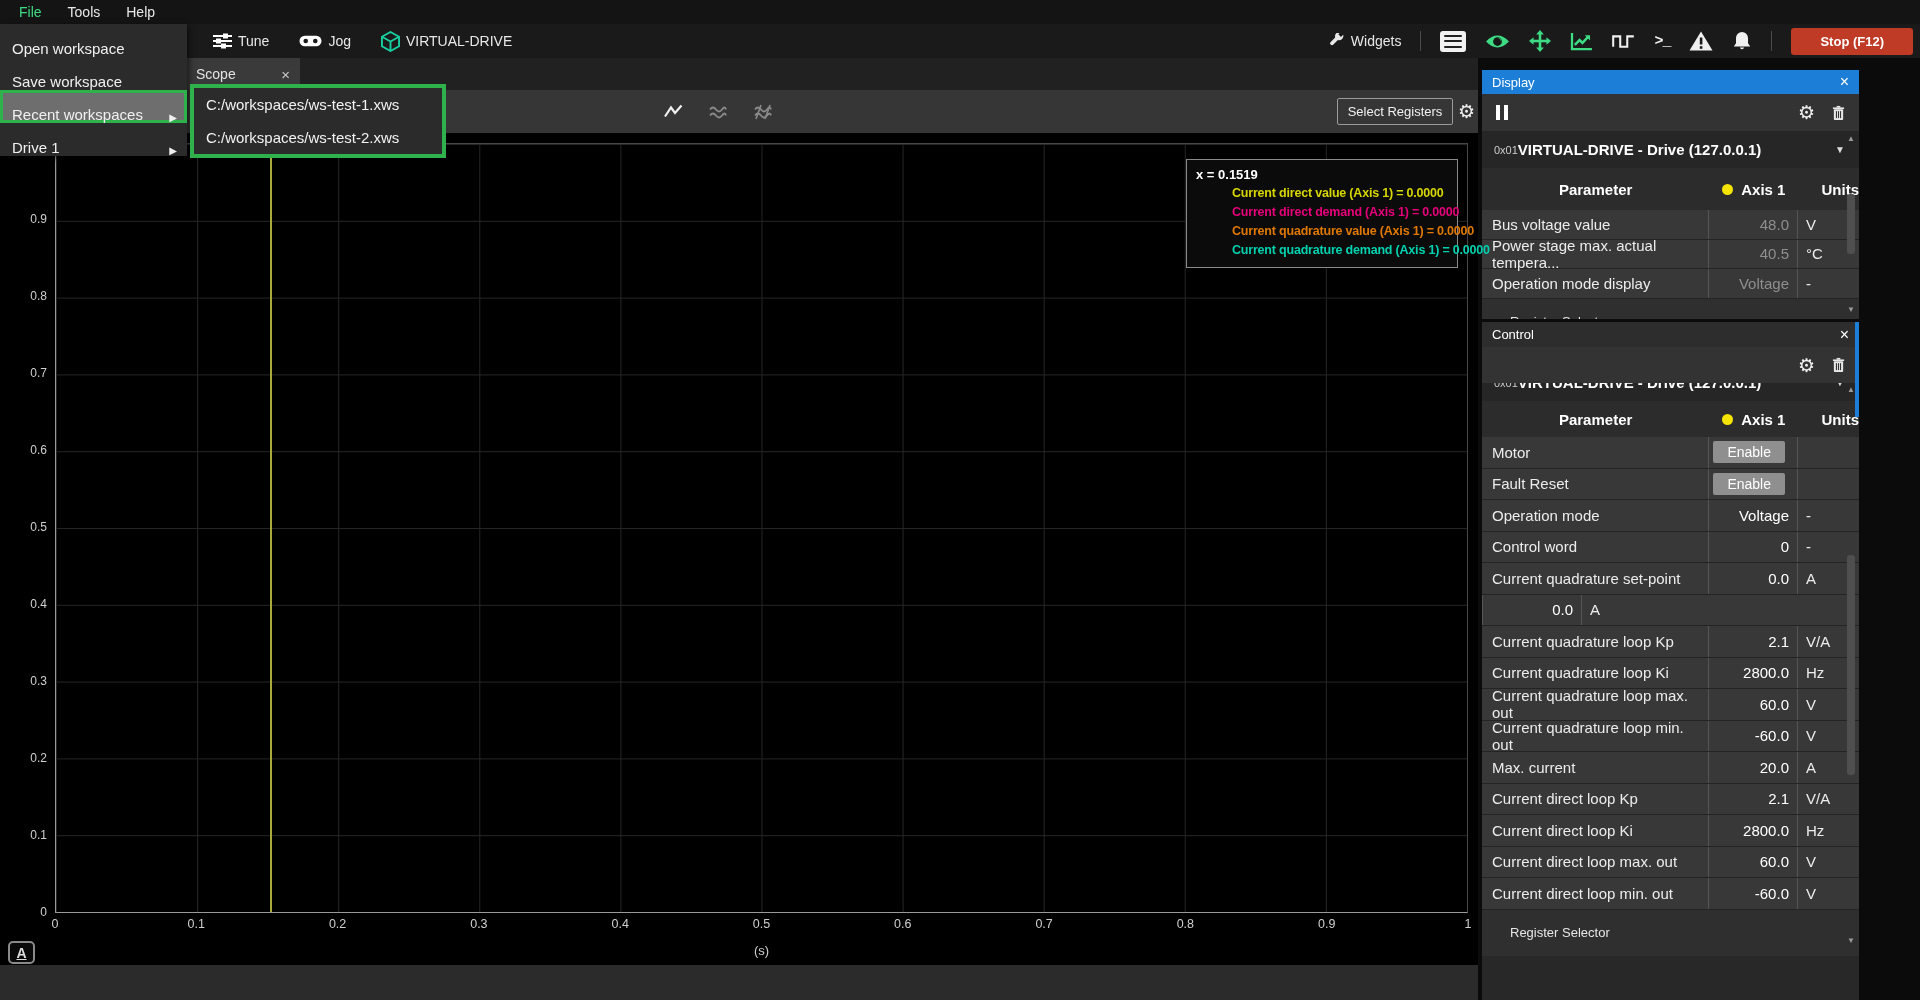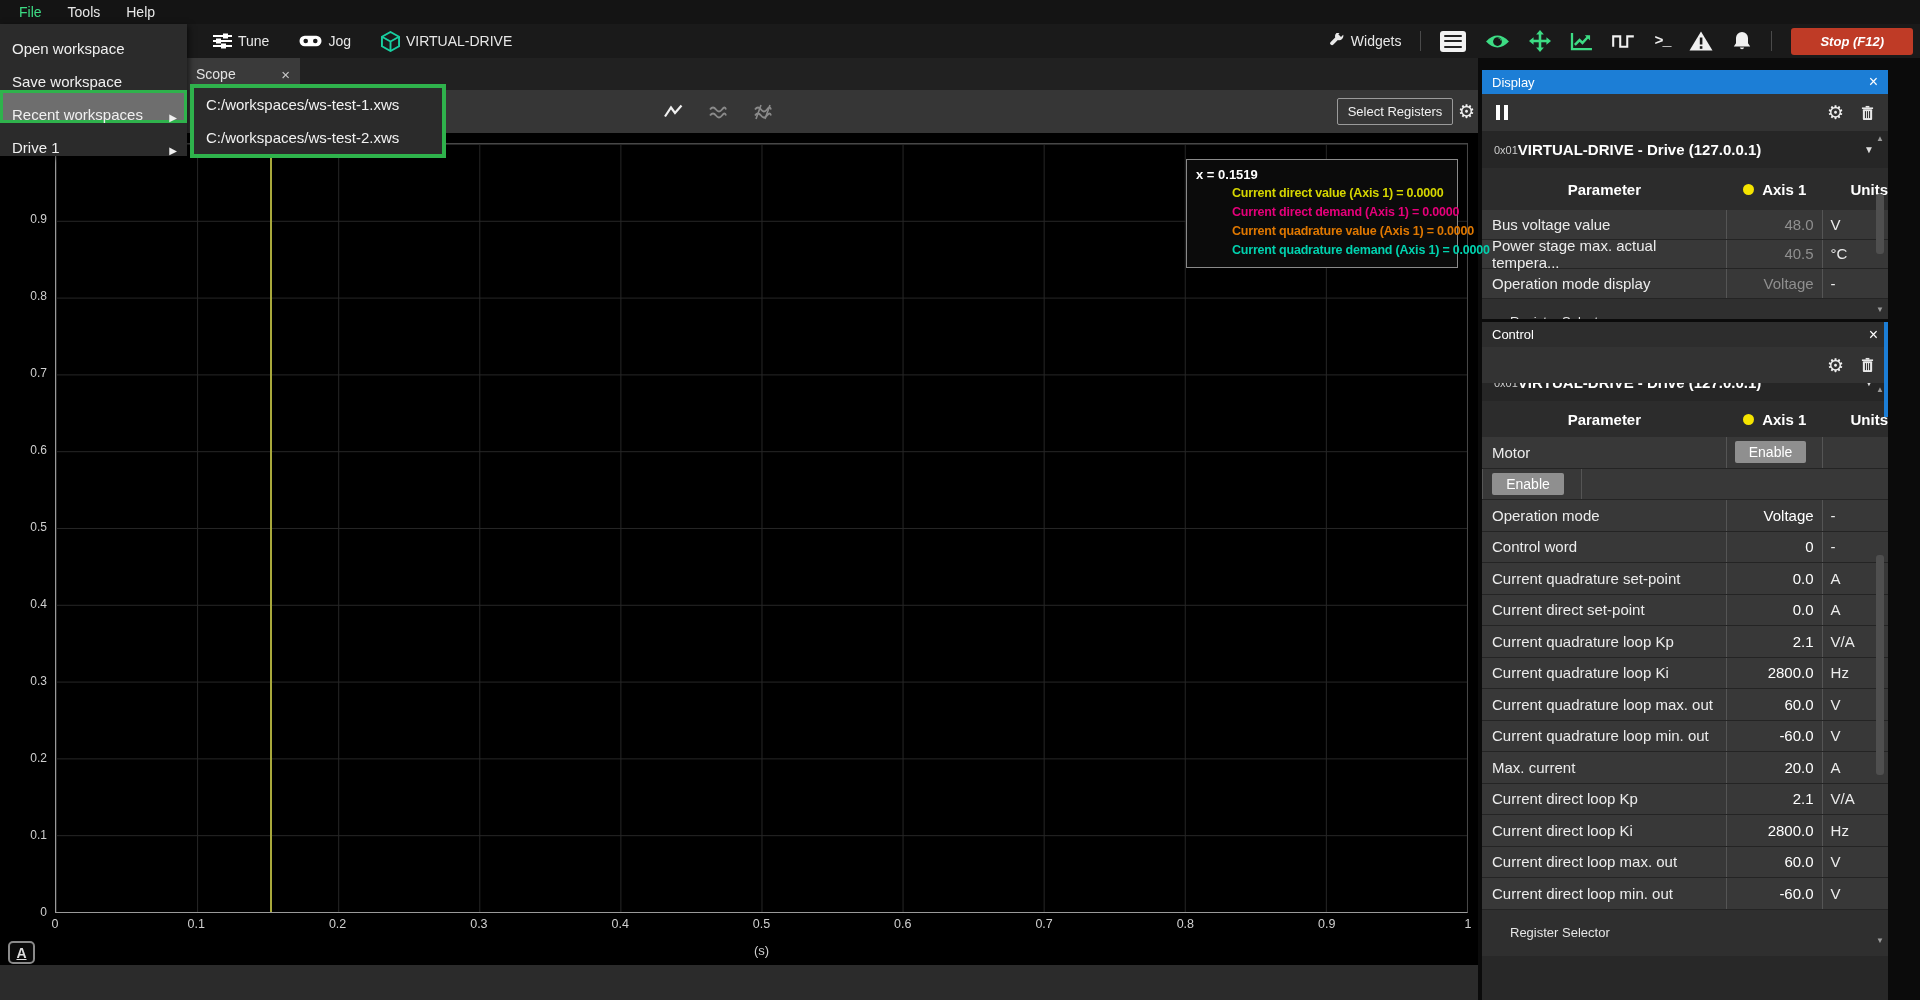--- a/index.html
+++ b/index.html
@@ -13,21 +13,21 @@
   .mb-item { padding:0 13px; font-size:14px; color:#e8e8e8; height:24px; line-height:24px; cursor:default; }
   .mb-item.active { color:#3ddc84; }
 
   
   .toolbar { position:absolute; left:0; top:24px; width:100%; height:34px; background:#1a1a1a; }
   .tb-left { position:absolute; left:213px; top:0; height:34px; display:flex; align-items:center; gap:30px; }
   .tb-right { position:absolute; right:7px; top:0; height:34px; display:flex; align-items:center; gap:19px; }
   .tb-item { display:flex; align-items:center; gap:6px; font-size:14px; color:#e8e8e8; }
   .tb-sep { width:1px; height:20px; background:#4a4a4a; }
   .stop-btn { background:#bf3b26; border:none; border-radius:3px; color:#ffffff; font-weight:bold;
-              font-size:13px; padding:6px 29px; font-family:inherit;font-style:italic; }
+              font-size:13px; padding:6px 29px; font-family:inherit; }
   .term-icon { font-family:"Liberation Mono","DejaVu Sans Mono",monospace; font-weight:bold; font-size:15px; color:#f0f0f0; letter-spacing:-1px;}
   .list-icon { width:26px; height:21px; background:#f2f2f2; border-radius:3px; padding:4px 4px; display:flex; flex-direction:column; justify-content:space-between; }
   .list-icon i { display:block; height:2px; background:#222; border-radius:1px; }
 
   
   .tabbar { position:absolute; left:0; top:58px; width:1478px; height:32px; background:#212121; }
   .tab { position:absolute; left:186px; top:58px; width:114px; height:32px; background:#3a3a3a;
          display:flex; align-items:center; font-size:14px; color:#e2e2e2; padding:0 10px; }
   .tab .tab-close { margin-left:auto; color:#c9c9c9; font-size:15px; }
   .scope-toolbar { position:absolute; left:0; top:90px; width:1478px; height:43px; background:#363636; }
@@ -67,21 +67,21 @@
                box-shadow:2px 2px 6px rgba(0,0,0,0.6); }
   .fm-item { height:33px; display:flex; align-items:flex-end; padding:0 10px 0 12px; font-size:15px; color:#f0f0f0; }
   .fm-item.highlighted { background:#6e6e6e; box-shadow:inset 0 0 0 3px #2fb24c; }
   .fm-arrow { margin-left:auto; font-size:10px; color:#f0f0f0; visibility:hidden; }
   .fm-arrow.submenu { visibility:visible; }
   .submenu-box { position:absolute; left:190px; top:84px; width:256px; background:#2b2b2b;
                  border:4px solid #2fb24c; z-index:71; }
   .sm-item { height:33px; display:flex; align-items:center; padding:0 12px; font-size:15px; color:#f2f2f2; }
 
   
-  .panel { position:absolute; left:1482px; width:406px; }
+  .panel { position:absolute; left:1482px; width:377px; }
   .p-header { height:24px; display:flex; align-items:center; padding:0 10px; font-size:13px; color:#fff; }
   .p-header .p-close { margin-left:auto; font-size:16px; color:#fff; }
   .p-toolbar { height:37px; background:#333333; display:flex; align-items:center; padding:0 14px; position:relative; }
   .pause-icon { display:flex; gap:4px; }
   .pause-icon i { display:block; width:4px; height:15px; background:#fff; }
   .p-tools { margin-left:auto; display:flex; gap:17px; align-items:center; }
   .drive-row { height:37px; background:#262626; display:flex; align-items:center; padding:0 14px 0 12px; }
   .drive-prefix { font-size:11px; color:#cccccc; margin-right:0; }
   .drive-title { font-size:15px; font-weight:bold; color:#ffffff; }
   .drive-caret { margin-left:auto; font-size:10px; color:#dddddd; }
@@ -422,20 +422,21 @@
 
     <div class="trow ctl-row">
         <div class="c-param">Motor</div>
         <div class="c-val has-btn">
           <button class="enable-btn">Enable</button>
           <span></span>
         </div>
         <div class="c-units"></div>
       </div>
         <div class="trow ctl-row">
+        <div class="c-param">Fault Reset</div>
         <div class="c-val has-btn">
           <button class="enable-btn">Enable</button>
           <span></span>
         </div>
         <div class="c-units"></div>
       </div>
         <div class="trow ctl-row">
         <div class="c-param">Operation mode</div>
         <div class="c-val">
 
@@ -453,21 +454,20 @@
       </div>
         <div class="trow ctl-row">
         <div class="c-param">Current quadrature set-point</div>
         <div class="c-val">
 
           <span>0.0</span>
         </div>
         <div class="c-units">A</div>
       </div>
         <div class="trow ctl-row">
-        <div class="c-param">Current direct set-point</div>
         <div class="c-val">
 
           <span>0.0</span>
         </div>
         <div class="c-units">A</div>
       </div>
         <div class="trow ctl-row">
         <div class="c-param">Current quadrature loop Kp</div>
         <div class="c-val">
 

